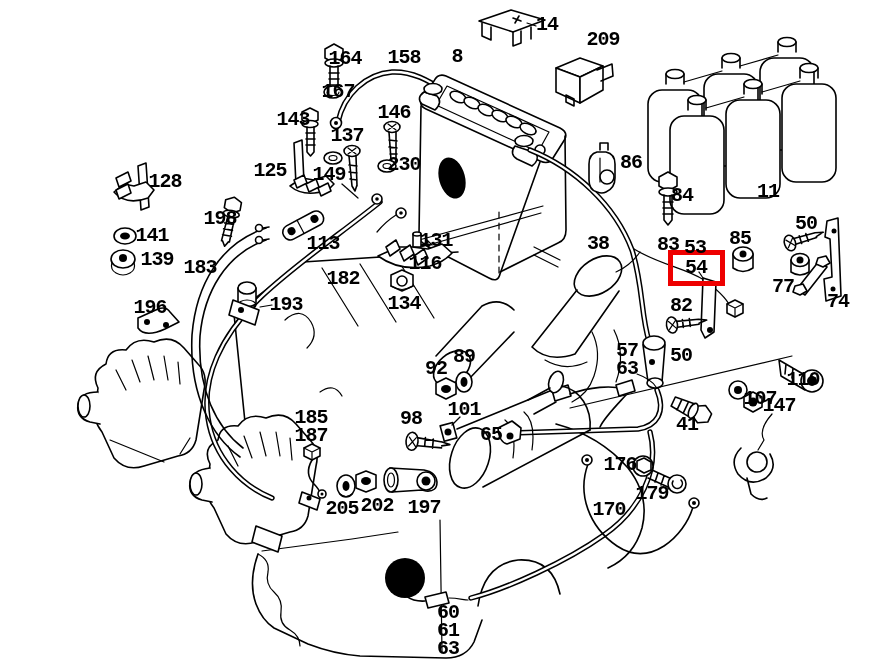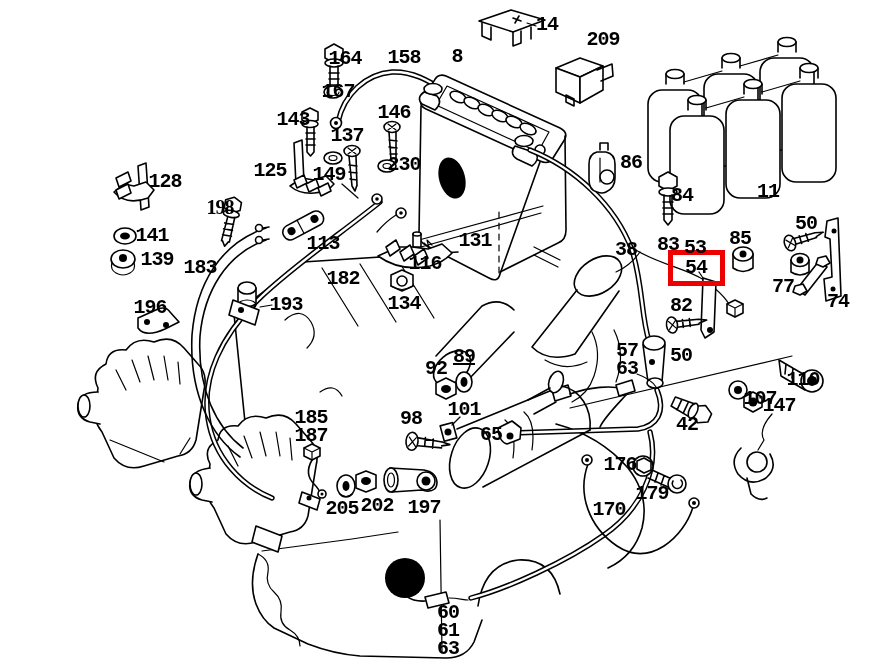--- a/index.html
+++ b/index.html
@@ -473,50 +473,50 @@
       <span class="part-label" style="left: 270px; top: 171px;">125</span>
       <span class="part-label" style="left: 329px; top: 175px;">149</span>
       <span class="part-label" style="left: 404px; top: 165px;">230</span>
       <span class="part-label" style="left: 404px; top: 58px;">158</span>
       <span class="part-label" style="left: 457px; top: 57px;">8</span>
       <span class="part-label" style="left: 547px; top: 25px;">14</span>
       <span class="part-label" style="left: 603px; top: 40px;">209</span>
       <span class="part-label" style="left: 165px; top: 182px;">128</span>
       <span class="part-label" style="left: 152px; top: 236px;">141</span>
       <span class="part-label" style="left: 157px; top: 260px; text-align: center;">139</span>
-      <span class="part-label" style="left: 220px; top: 207px; font-family: Liberation Serif, serif;">198</span>
+      <span class="part-label" style="left: 220px; top: 219px;">198</span>
       <span class="part-label" style="left: 200px; top: 268px;">183</span>
       <span class="part-label" style="left: 150px; top: 308px;">196</span>
       <span class="part-label" style="left: 286px; top: 305px;">193</span>
       <span class="part-label" style="left: 323px; top: 244px;">113</span>
       <span class="part-label" style="left: 343px; top: 279px;">182</span>
-      <span class="part-label" style="left: 436px; top: 241px; margin-left: 39px;">131</span>
+      <span class="part-label" style="left: 436px; top: 241px;">131</span>
       <span class="part-label" style="left: 425px; top: 264px;">116</span>
       <span class="part-label" style="left: 404px; top: 304px;">134</span>
       <span class="part-label" style="left: 631px; top: 163px;">86</span>
       <span class="part-label" style="left: 682px; top: 196px;">84</span>
       <span class="part-label" style="left: 768px; top: 192px; text-align: center;">11</span>
-      <span class="part-label" style="left: 598px; top: 250px; margin-left: 28px;">38</span>
+      <span class="part-label" style="left: 598px; top: 244px;">38</span>
       <span class="part-label" style="left: 668px; top: 245px;">83</span>
       <span class="part-label" style="left: 695px; top: 248px;">53</span>
       <span class="part-label" style="left: 696px; top: 268px;">54</span>
       <span class="part-label" style="left: 740px; top: 239px;">85</span>
       <span class="part-label" style="left: 806px; top: 224px;">50</span>
       <span class="part-label" style="left: 783px; top: 287px;">77</span>
       <span class="part-label" style="left: 838px; top: 302px;">74</span>
       <span class="part-label" style="left: 681px; top: 306px;">82</span>
       <span class="part-label" style="left: 681px; top: 356px;">50</span>
       <span class="part-label" style="left: 627px; top: 351px;">57</span>
       <span class="part-label" style="left: 627px; top: 369px;">63</span>
       <span class="part-label" style="left: 803px; top: 361px; margin-top: 19px;">110</span>
       <span class="part-label" style="left: 760px; top: 383px; margin-top: 16px;">107</span>
       <span class="part-label" style="left: 779px; top: 406px;">147</span>
-      <span class="part-label" style="left: 687px; top: 425px;">42</span>
+      <span class="part-label" style="left: 687px; top: 425px;">41</span>
       <span class="part-label" style="left: 436px; top: 369px;">92</span>
-      <span class="part-label" style="left: 464px; top: 357px; text-decoration: underline;">89</span>
+      <span class="part-label" style="left: 464px; top: 357px;">89</span>
       <span class="part-label" style="left: 411px; top: 419px;">98</span>
       <span class="part-label" style="left: 464px; top: 410px;">101</span>
       <span class="part-label" style="left: 491px; top: 435px;">65</span>
       <span class="part-label" style="left: 311px; top: 418px;">185</span>
       <span class="part-label" style="left: 311px; top: 436px;">187</span>
       <span class="part-label" style="left: 342px; top: 509px;">205</span>
       <span class="part-label" style="left: 377px; top: 506px;">202</span>
       <span class="part-label" style="left: 424px; top: 508px;">197</span>
       <span class="part-label" style="left: 620px; top: 465px;">176</span>
       <span class="part-label" style="left: 652px; top: 494px;">179</span>

